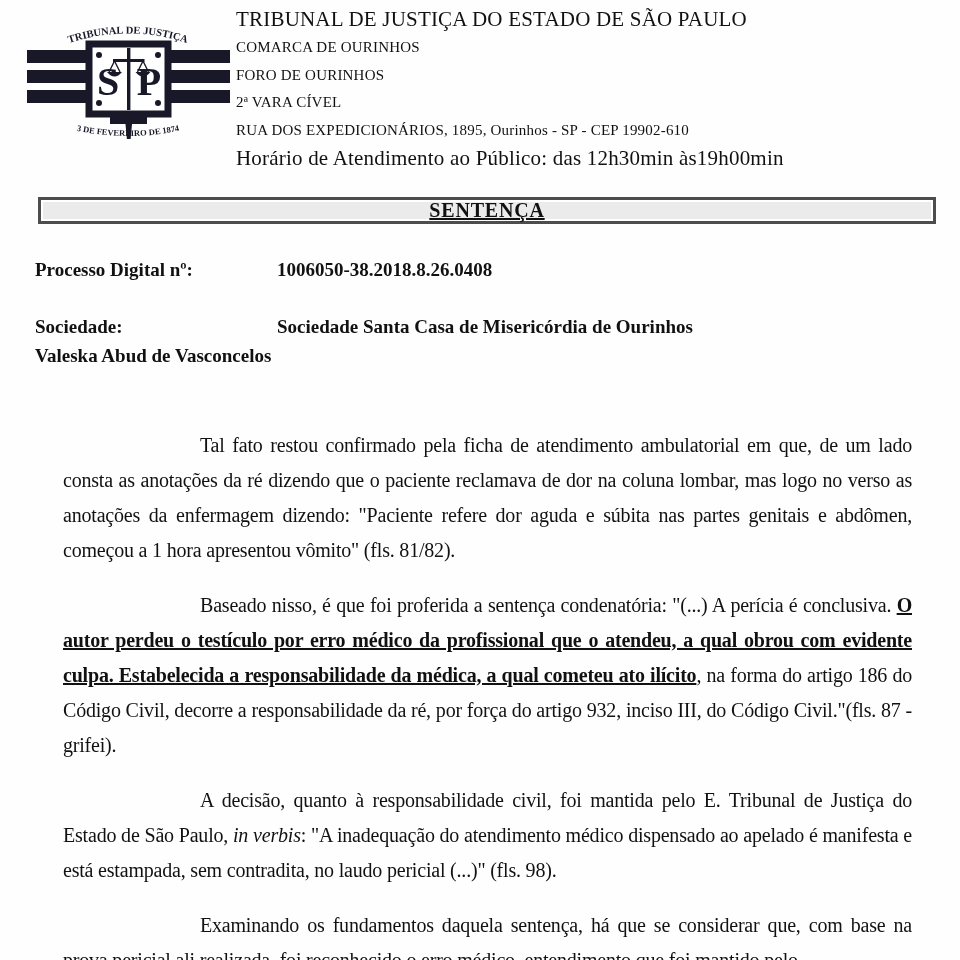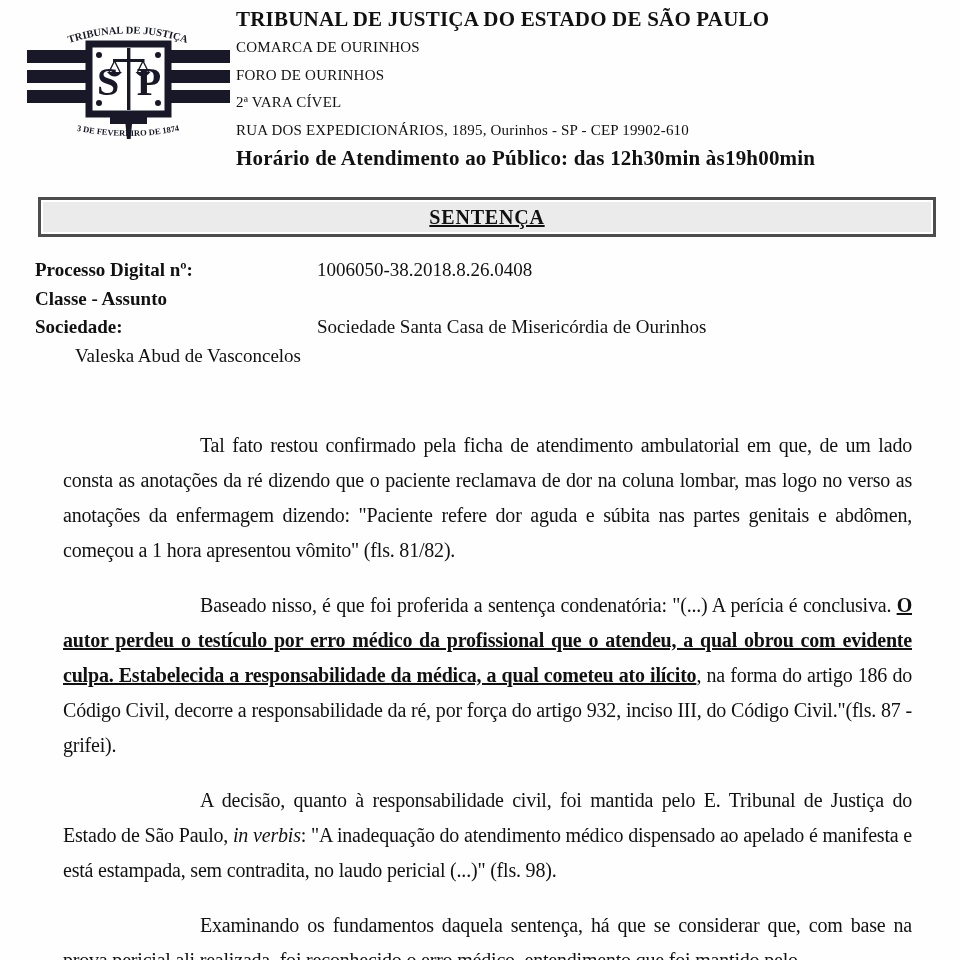--- a/index.html
+++ b/index.html
@@ -36,31 +36,31 @@
     margin-left: 4px;
     padding-top: 0;
   }
   .hline {
     font-size: 15px;
     line-height: 27.8px;
     white-space: nowrap;
     letter-spacing: 0.2px;
   }
   .hline.bold {
-    font-weight: 700;
+    font-weight: 400;
     font-size: 21px;
   }
 
   
   .banner {
     position: absolute;
     top: 197px;
     left: 38px;
     width: 898px;
-    height: 40px;
+    height: 27px;
     box-sizing: border-box;
     background: #ebebeb;
     border: 3px solid #4d4d4d;
     box-shadow: inset 0 0 0 2px #ffffff;
     display: flex;
     align-items: center;
     justify-content: center;
   }
   .banner span {
     font-weight: 700;
@@ -81,23 +81,22 @@
     height: 28.6px;
     align-items: flex-start;
     gap: 19px;
   }
   .detail-label {
     flex: 0 0 223px;
     font-weight: 700;
     font-size: 19px;
   }
   .detail-value {
-    font-weight: 400;
+    font-weight: 700;
     font-size: 19px;
-    margin-left: 40px;
   }
 
   
   .body-text {
     position: absolute;
     top: 428px;
     left: 63px;
     width: 849px;
     font-size: 20px;
     line-height: 35px;
@@ -190,21 +189,20 @@
   <div class="banner">
     <span>SENTENÇA</span>
   </div>
 
   <section class="details" id="case-details">
       <div class="detail-row">
         <span class="detail-label">Processo Digital nº:</span>
         <span class="detail-value">1006050-38.2018.8.26.0408</span>
       </div>
       <div class="detail-row">
-        <span class="detail-label">Classe - Assunto</span>
       </div>
       <div class="detail-row">
         <span class="detail-label">Sociedade:</span>
         <span class="detail-value">Sociedade Santa Casa de Misericórdia de Ourinhos</span>
       </div>
       <div class="detail-row">
         <span class="detail-value">Valeska Abud de Vasconcelos</span>
       </div>
     </section>
 

